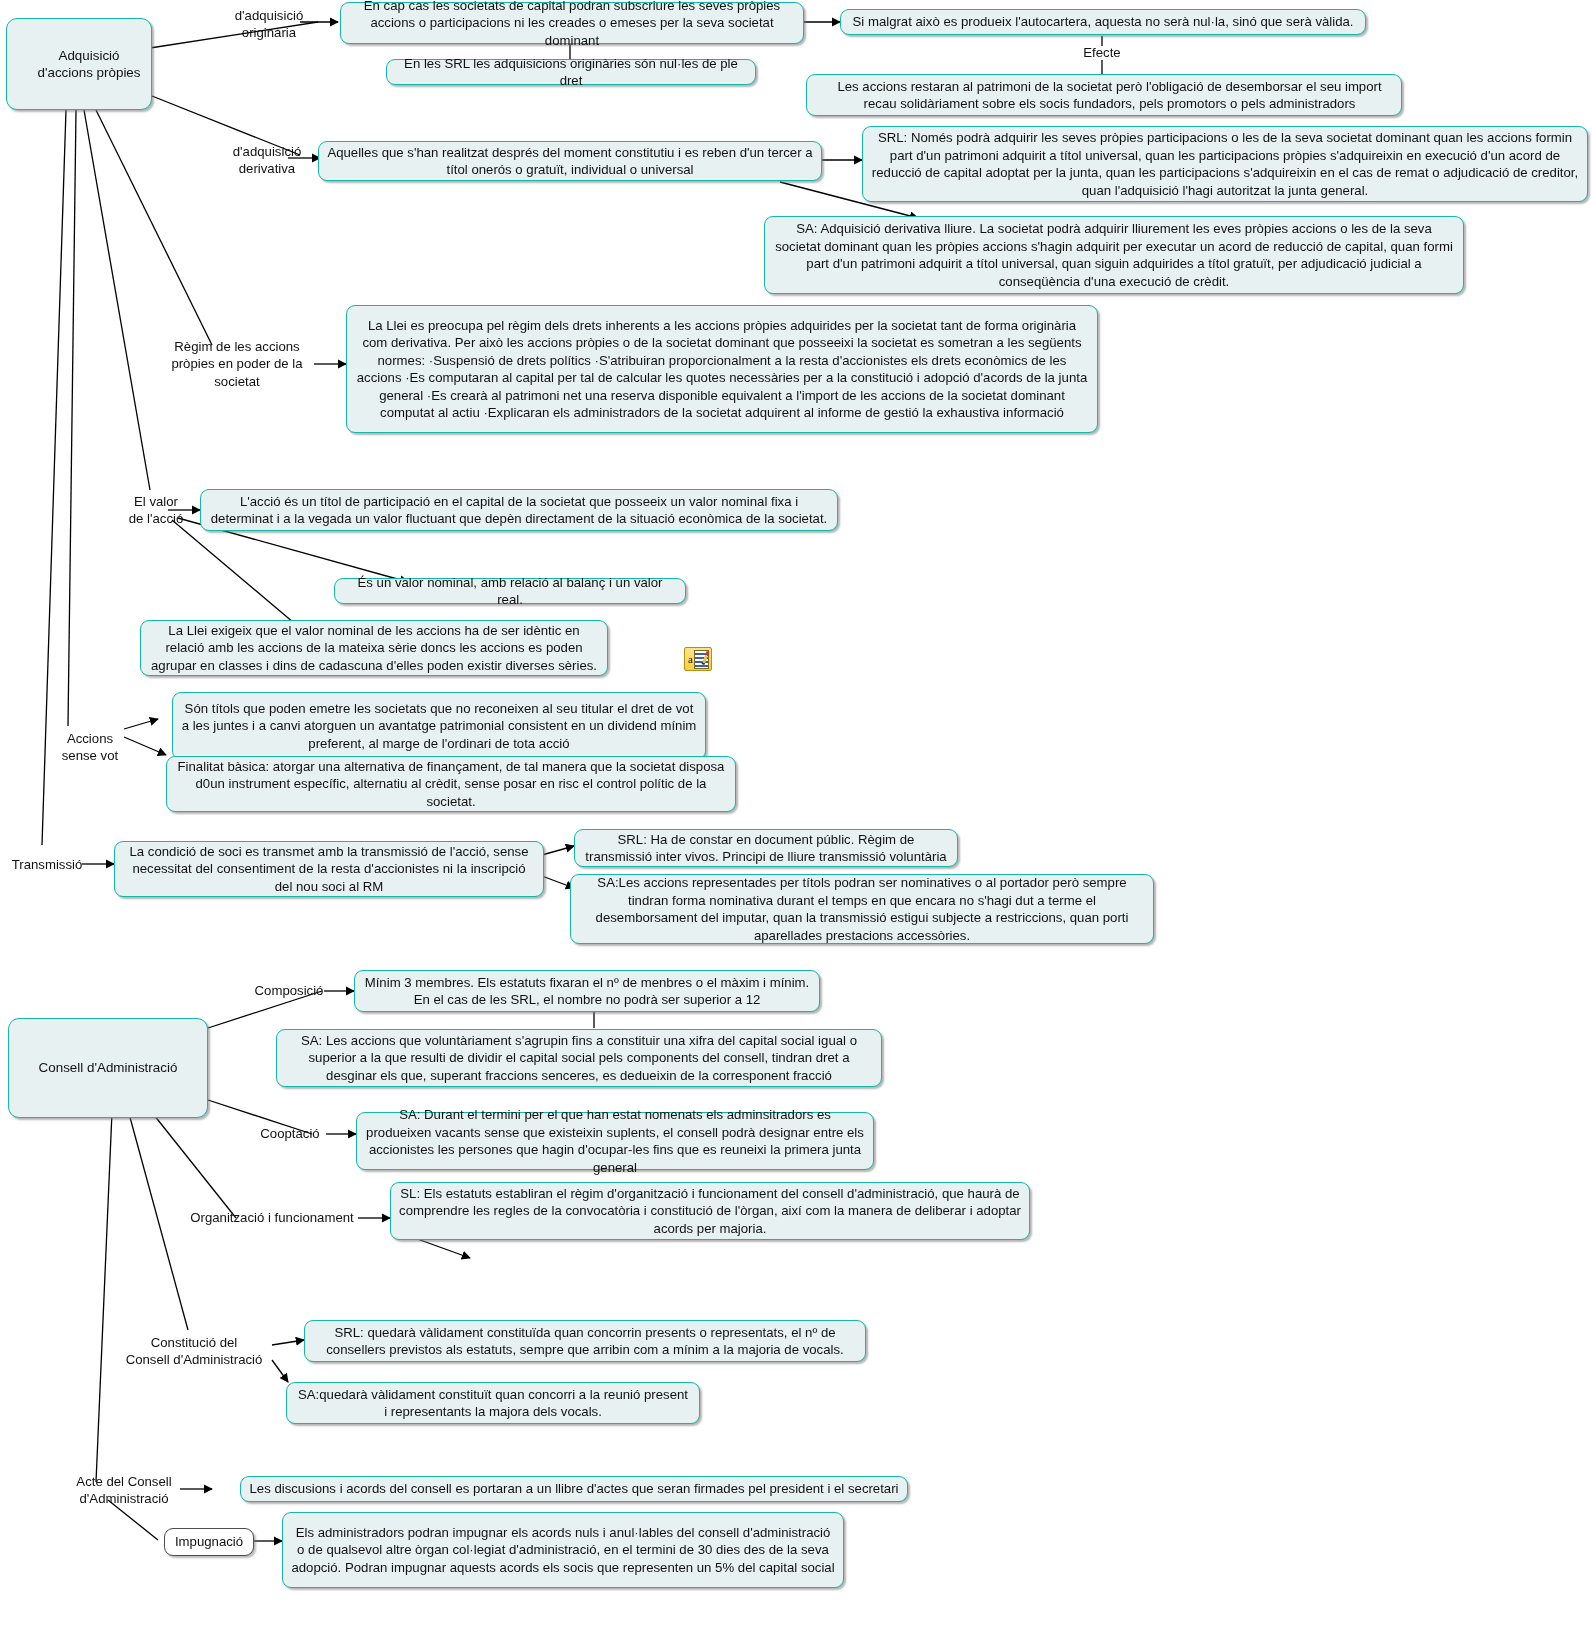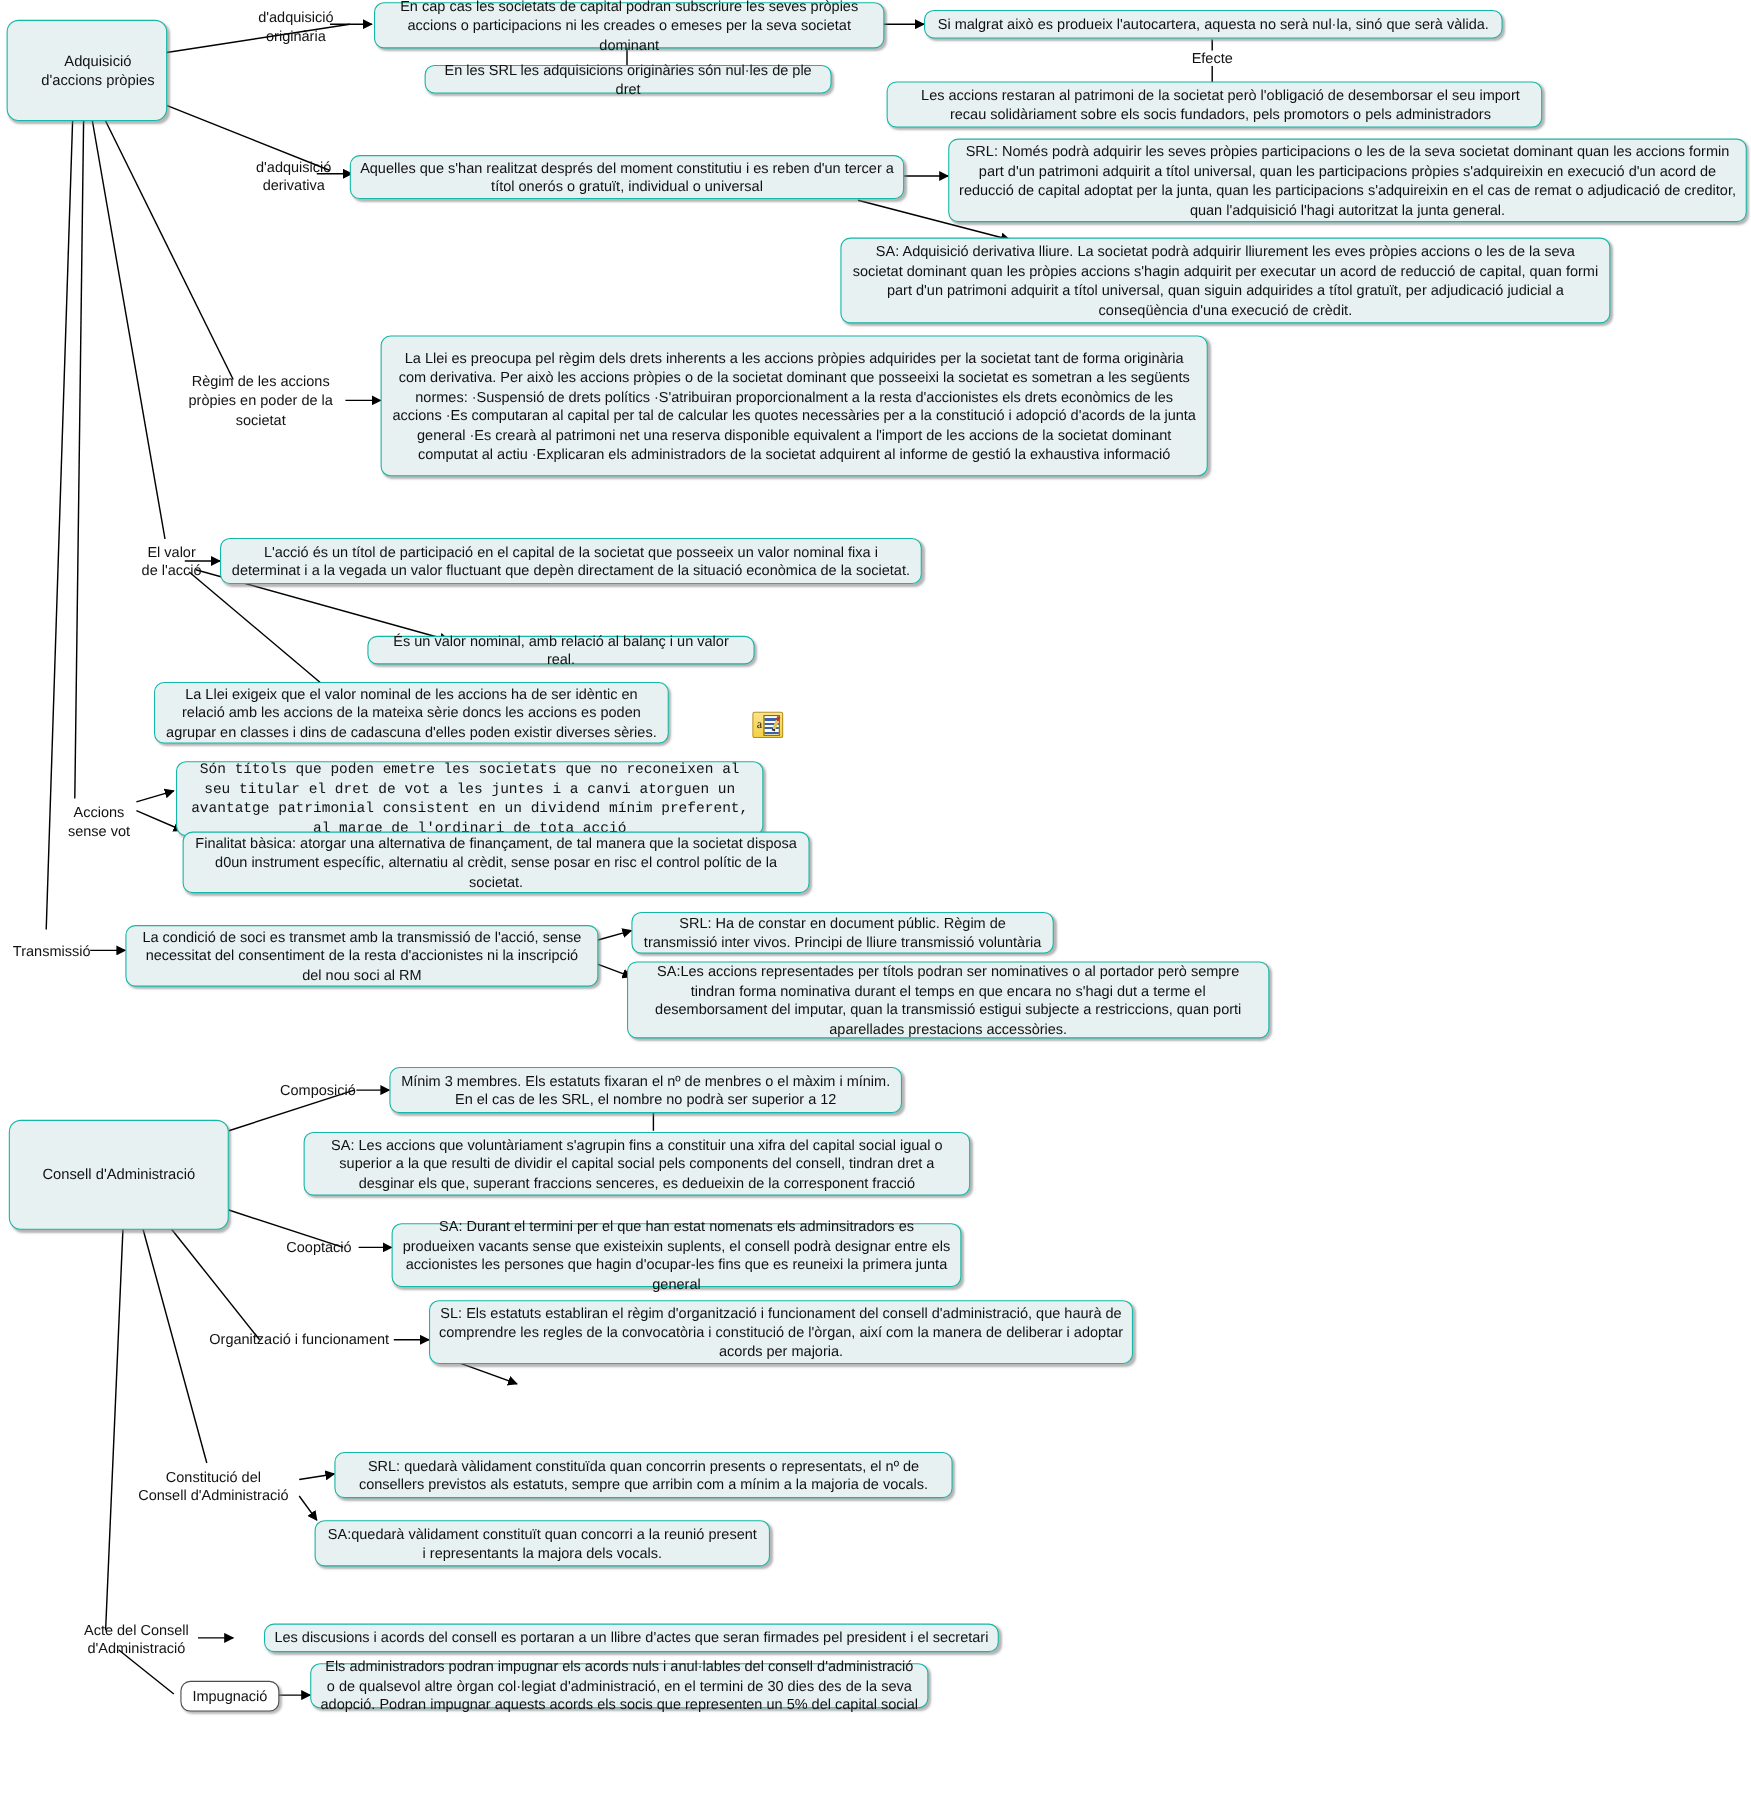--- a/index.html
+++ b/index.html
@@ -228,21 +228,21 @@
   <div class="note-icon" style="left:684px; top:647px;">
     <span class="a-glyph">a</span>
     <span class="lines">
       <span class="pencil"></span>
     </span>
   </div>
 
   <div class="label" style="left:48px; top:727px; width:84px; height:40px;">Accions
 sense vot</div>
 
-  <div class="node" style="left:160px; top:692px; width:534px; height:68px;font-family:Liberation Mono, monospace;">Són títols que poden emetre les societats que no reconeixen al seu titular el dret de vot a les juntes i a canvi atorguen un avantatge patrimonial consistent en un dividend mínim preferent, al marge de l'ordinari de tota acció</div>
+  <div class="node" style="left:172px; top:692px; width:534px; height:68px;">Són títols que poden emetre les societats que no reconeixen al seu titular el dret de vot a les juntes i a canvi atorguen un avantatge patrimonial consistent en un dividend mínim preferent, al marge de l'ordinari de tota acció</div>
 
   <div class="node" style="left:166px; top:756px; width:570px; height:56px;">Finalitat bàsica: atorgar una alternativa de finançament, de tal manera que la societat disposa d0un instrument específic, alternatiu al crèdit, sense posar en risc el control polític de la societat.</div>
 
   <div class="label" style="left:6px; top:856px; width:82px; height:18px;">Transmissió</div>
 
   <div class="node" style="left:114px; top:841px; width:430px; height:56px;">La condició de soci es transmet amb la transmissió de l'acció, sense necessitat del consentiment de la resta d'accionistes ni la inscripció del nou soci al RM</div>
 
   <div class="node" style="left:574px; top:829px; width:384px; height:38px;">SRL: Ha de constar en document públic. Règim de transmissió inter vivos. Principi de lliure transmissió voluntària</div>
 
   <div class="node" style="left:570px; top:874px; width:584px; height:70px;">SA:Les accions representades per títols podran ser nominatives o al portador però sempre tindran forma nominativa durant el temps en que encara no s'hagi dut a terme el desemborsament del imputar, quan la transmissió estigui subjecte a restriccions, quan porti aparellades prestacions accessòries.</div>
@@ -271,15 +271,15 @@
 
   <div class="node" style="left:286px; top:1382px; width:414px; height:42px;">SA:quedarà vàlidament constituït quan concorri a la reunió present i representants la majora dels vocals.</div>
 
   <div class="label" style="left:62px; top:1470px; width:124px; height:40px;">Acte del Consell
 d'Administració</div>
 
   <div class="node" style="left:212px; top:1476px; width:668px; height:26px;margin-left:28px;">Les discusions i acords del consell es portaran a un llibre d'actes que seran firmades pel president i el secretari</div>
 
   <div class="label boxed" style="left:164px; top:1528px; width:90px; height:28px;">Impugnació</div>
 
-  <div class="node" style="left:282px; top:1512px; width:562px; height:41px;text-align:center;">Els administradors podran impugnar els acords nuls i anul·lables del consell d'administració o de qualsevol altre òrgan col·legiat d'administració, en el termini de 30 dies des de la seva adopció. Podran impugnar aquests acords els socis que representen un 5% del capital social</div>
+  <div class="node" style="left:282px; top:1512px; width:562px; height:76px;text-align:center;">Els administradors podran impugnar els acords nuls i anul·lables del consell d'administració o de qualsevol altre òrgan col·legiat d'administració, en el termini de 30 dies des de la seva adopció. Podran impugnar aquests acords els socis que representen un 5% del capital social</div>
 
 </div>
 
 </body></html>

